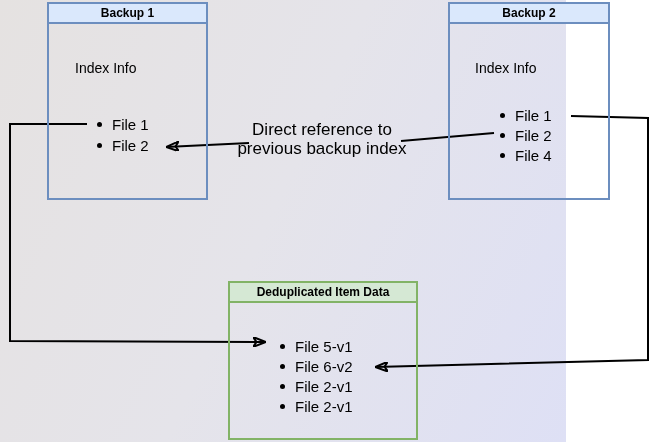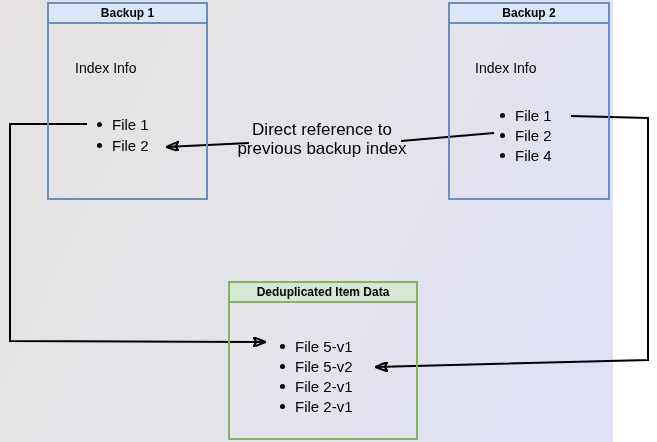--- a/index.html
+++ b/index.html
@@ -9,21 +9,21 @@
     --bg-start:#e5e2e1; --bg-mid:#e5e4ea; --bg-end:#dee0f5;
   }
   *{margin:0;padding:0;box-sizing:border-box;}
   html,body{width:657px;height:442px;}
   body{
     font-family:"Liberation Sans", sans-serif;
     color:var(--text-color);
     overflow:hidden;
   }
   .canvas{
-    position:relative;width:613px;height:442px;
+    position:relative;width:566px;height:442px;
     background:linear-gradient(115deg, var(--bg-start) 0%, var(--bg-mid) 48%, var(--bg-end) 100%);
   }
   svg.wires{position:absolute;left:0;top:0;width:657px;height:442px;pointer-events:none;}
   svg.wires path{stroke:var(--line-color);stroke-width:2;fill:none;}
 
   .box{position:absolute;border:2px solid;}
   .box.blue{border-color:var(--blue-border);}
   .box.green{border-color:var(--green-border);}
   .box-header{
     height:20px;border-bottom:2px solid;display:flex;align-items:center;justify-content:center;
@@ -89,21 +89,21 @@
       <li>File 1</li>
       <li>File 2</li>
       <li>File 4</li>
     </ul>
   </div>
 
   <div class="box green" id="dedup">
     <div class="box-header">Deduplicated Item Data</div>
     <ul class="files">
       <li>File 5-v1</li>
-      <li>File 5-v2</li>
+      <li>File 6-v2</li>
       <li>File 2-v1</li>
       <li>File 2-v1</li>
     </ul>
   </div>
 
   <div class="ref-label">
     <div>Direct reference to</div>
     <div>previous backup index</div>
   </div>
 

